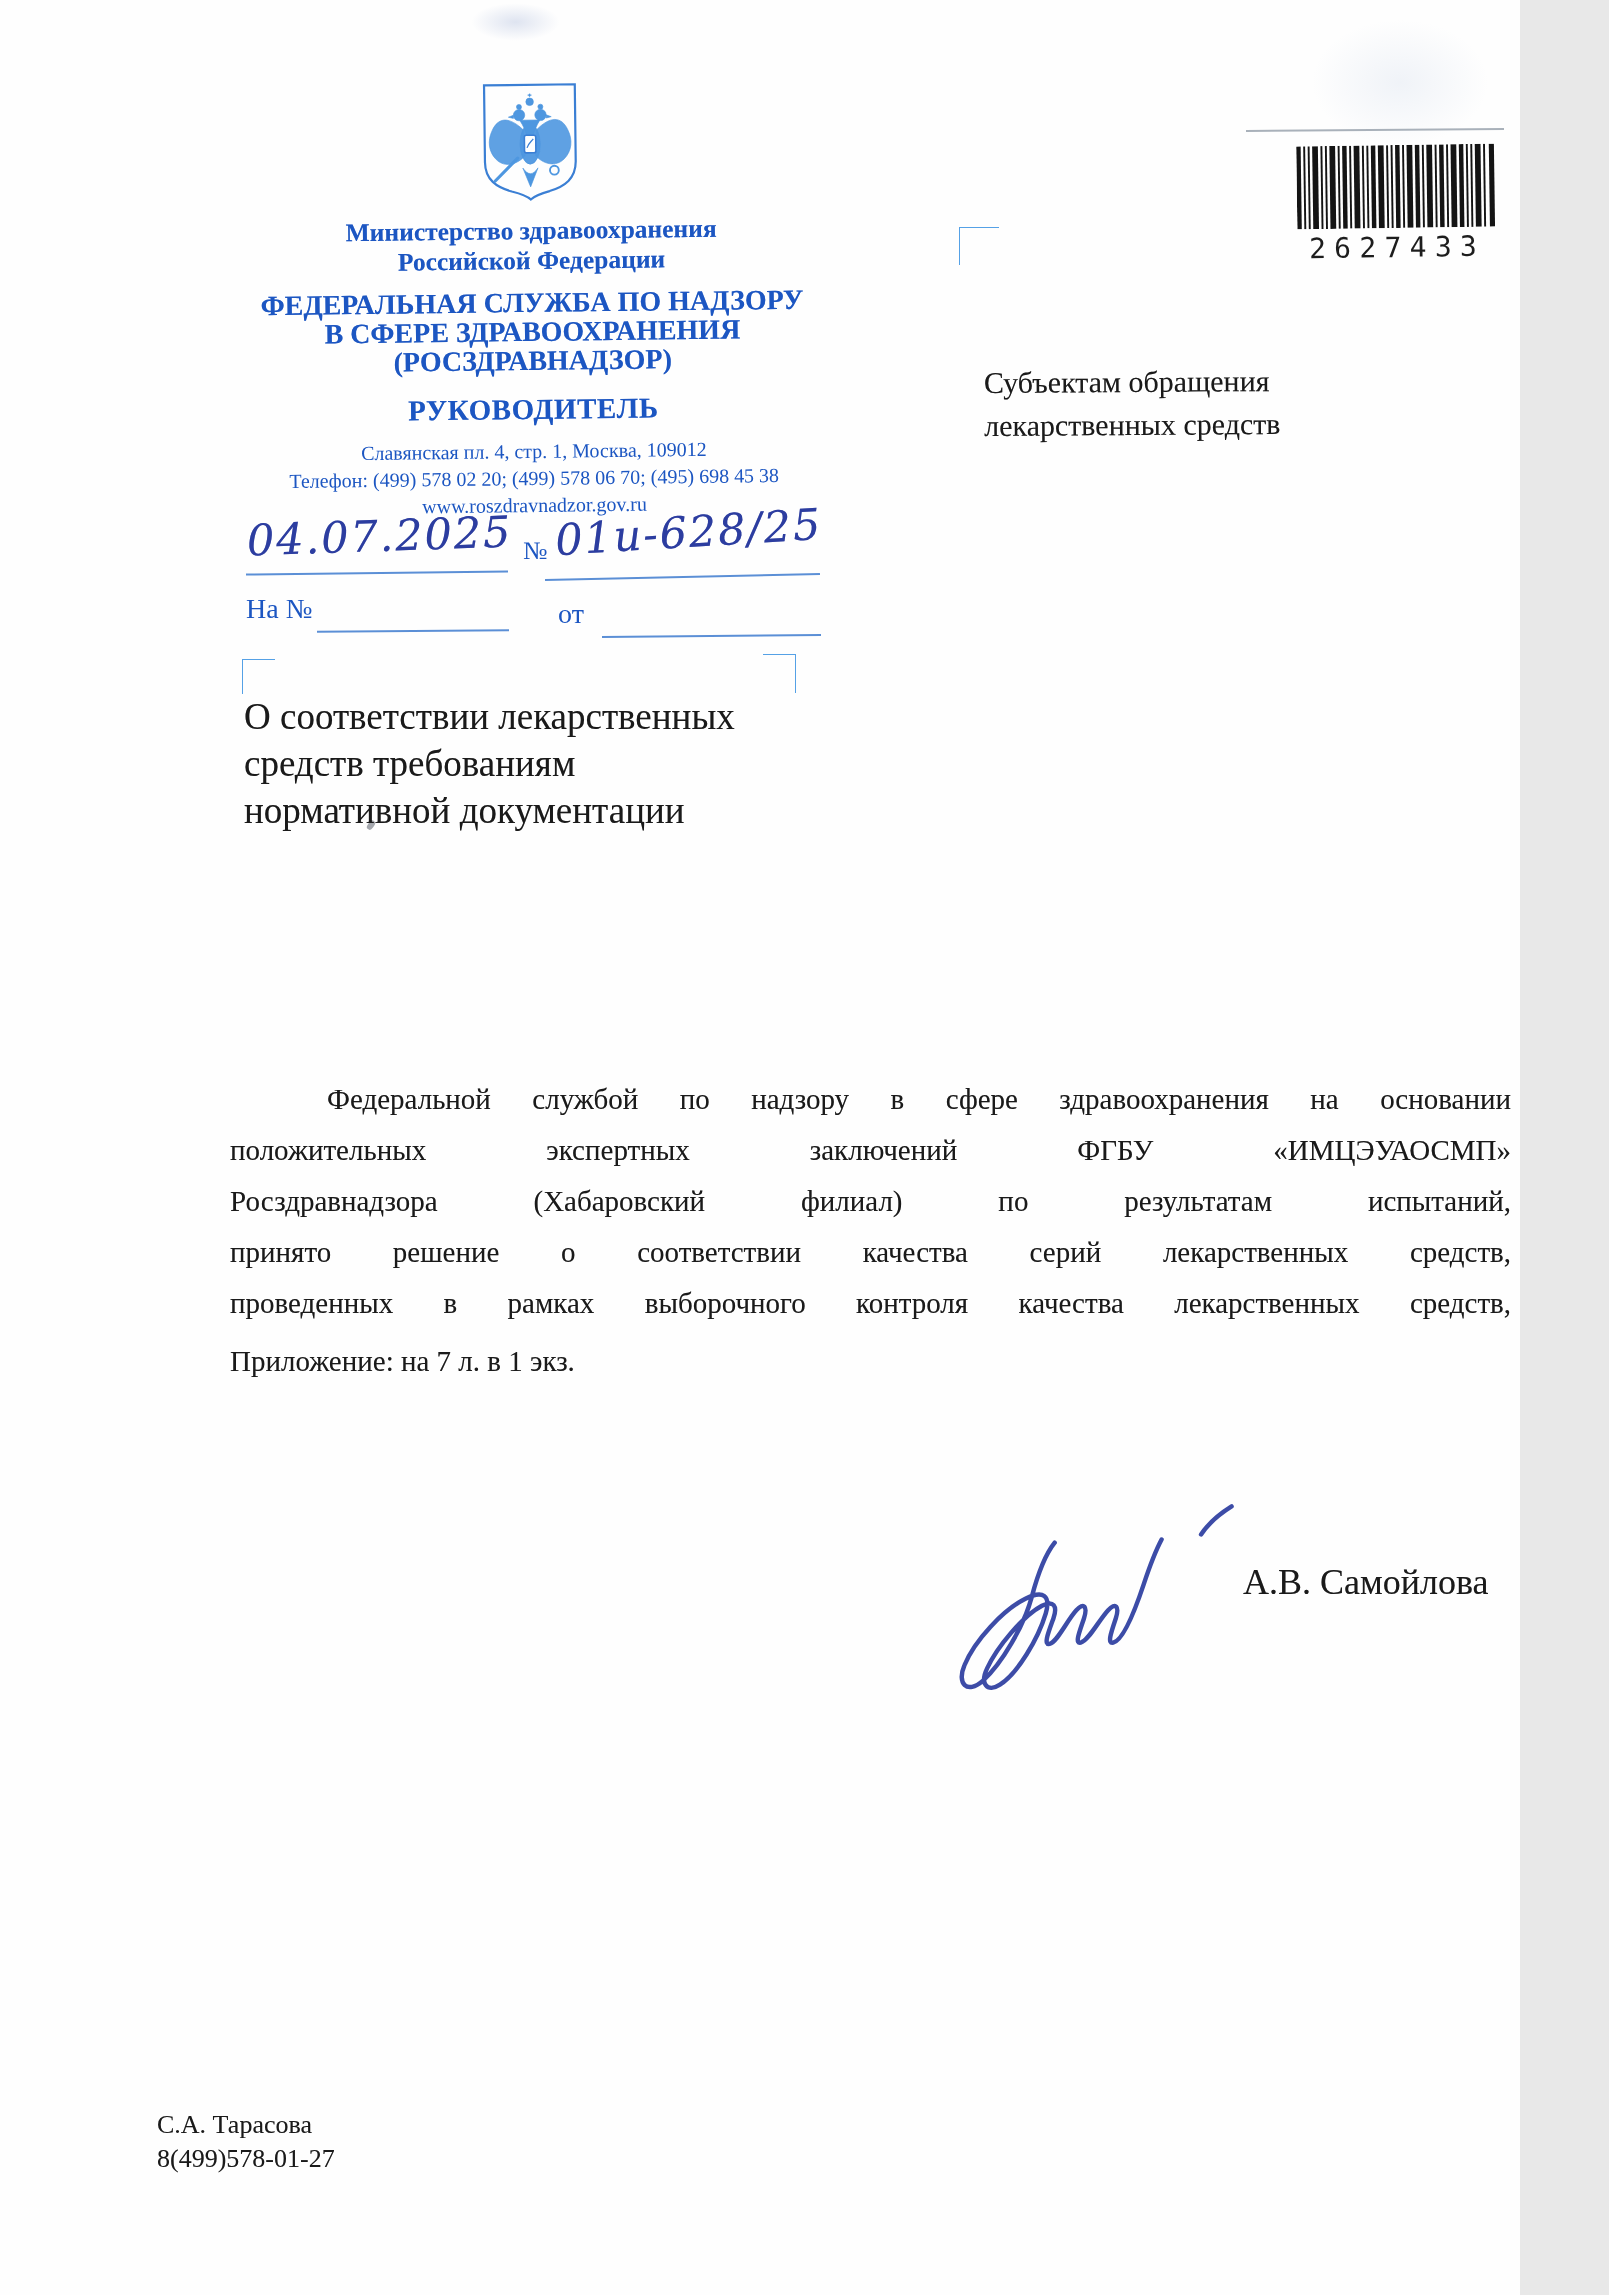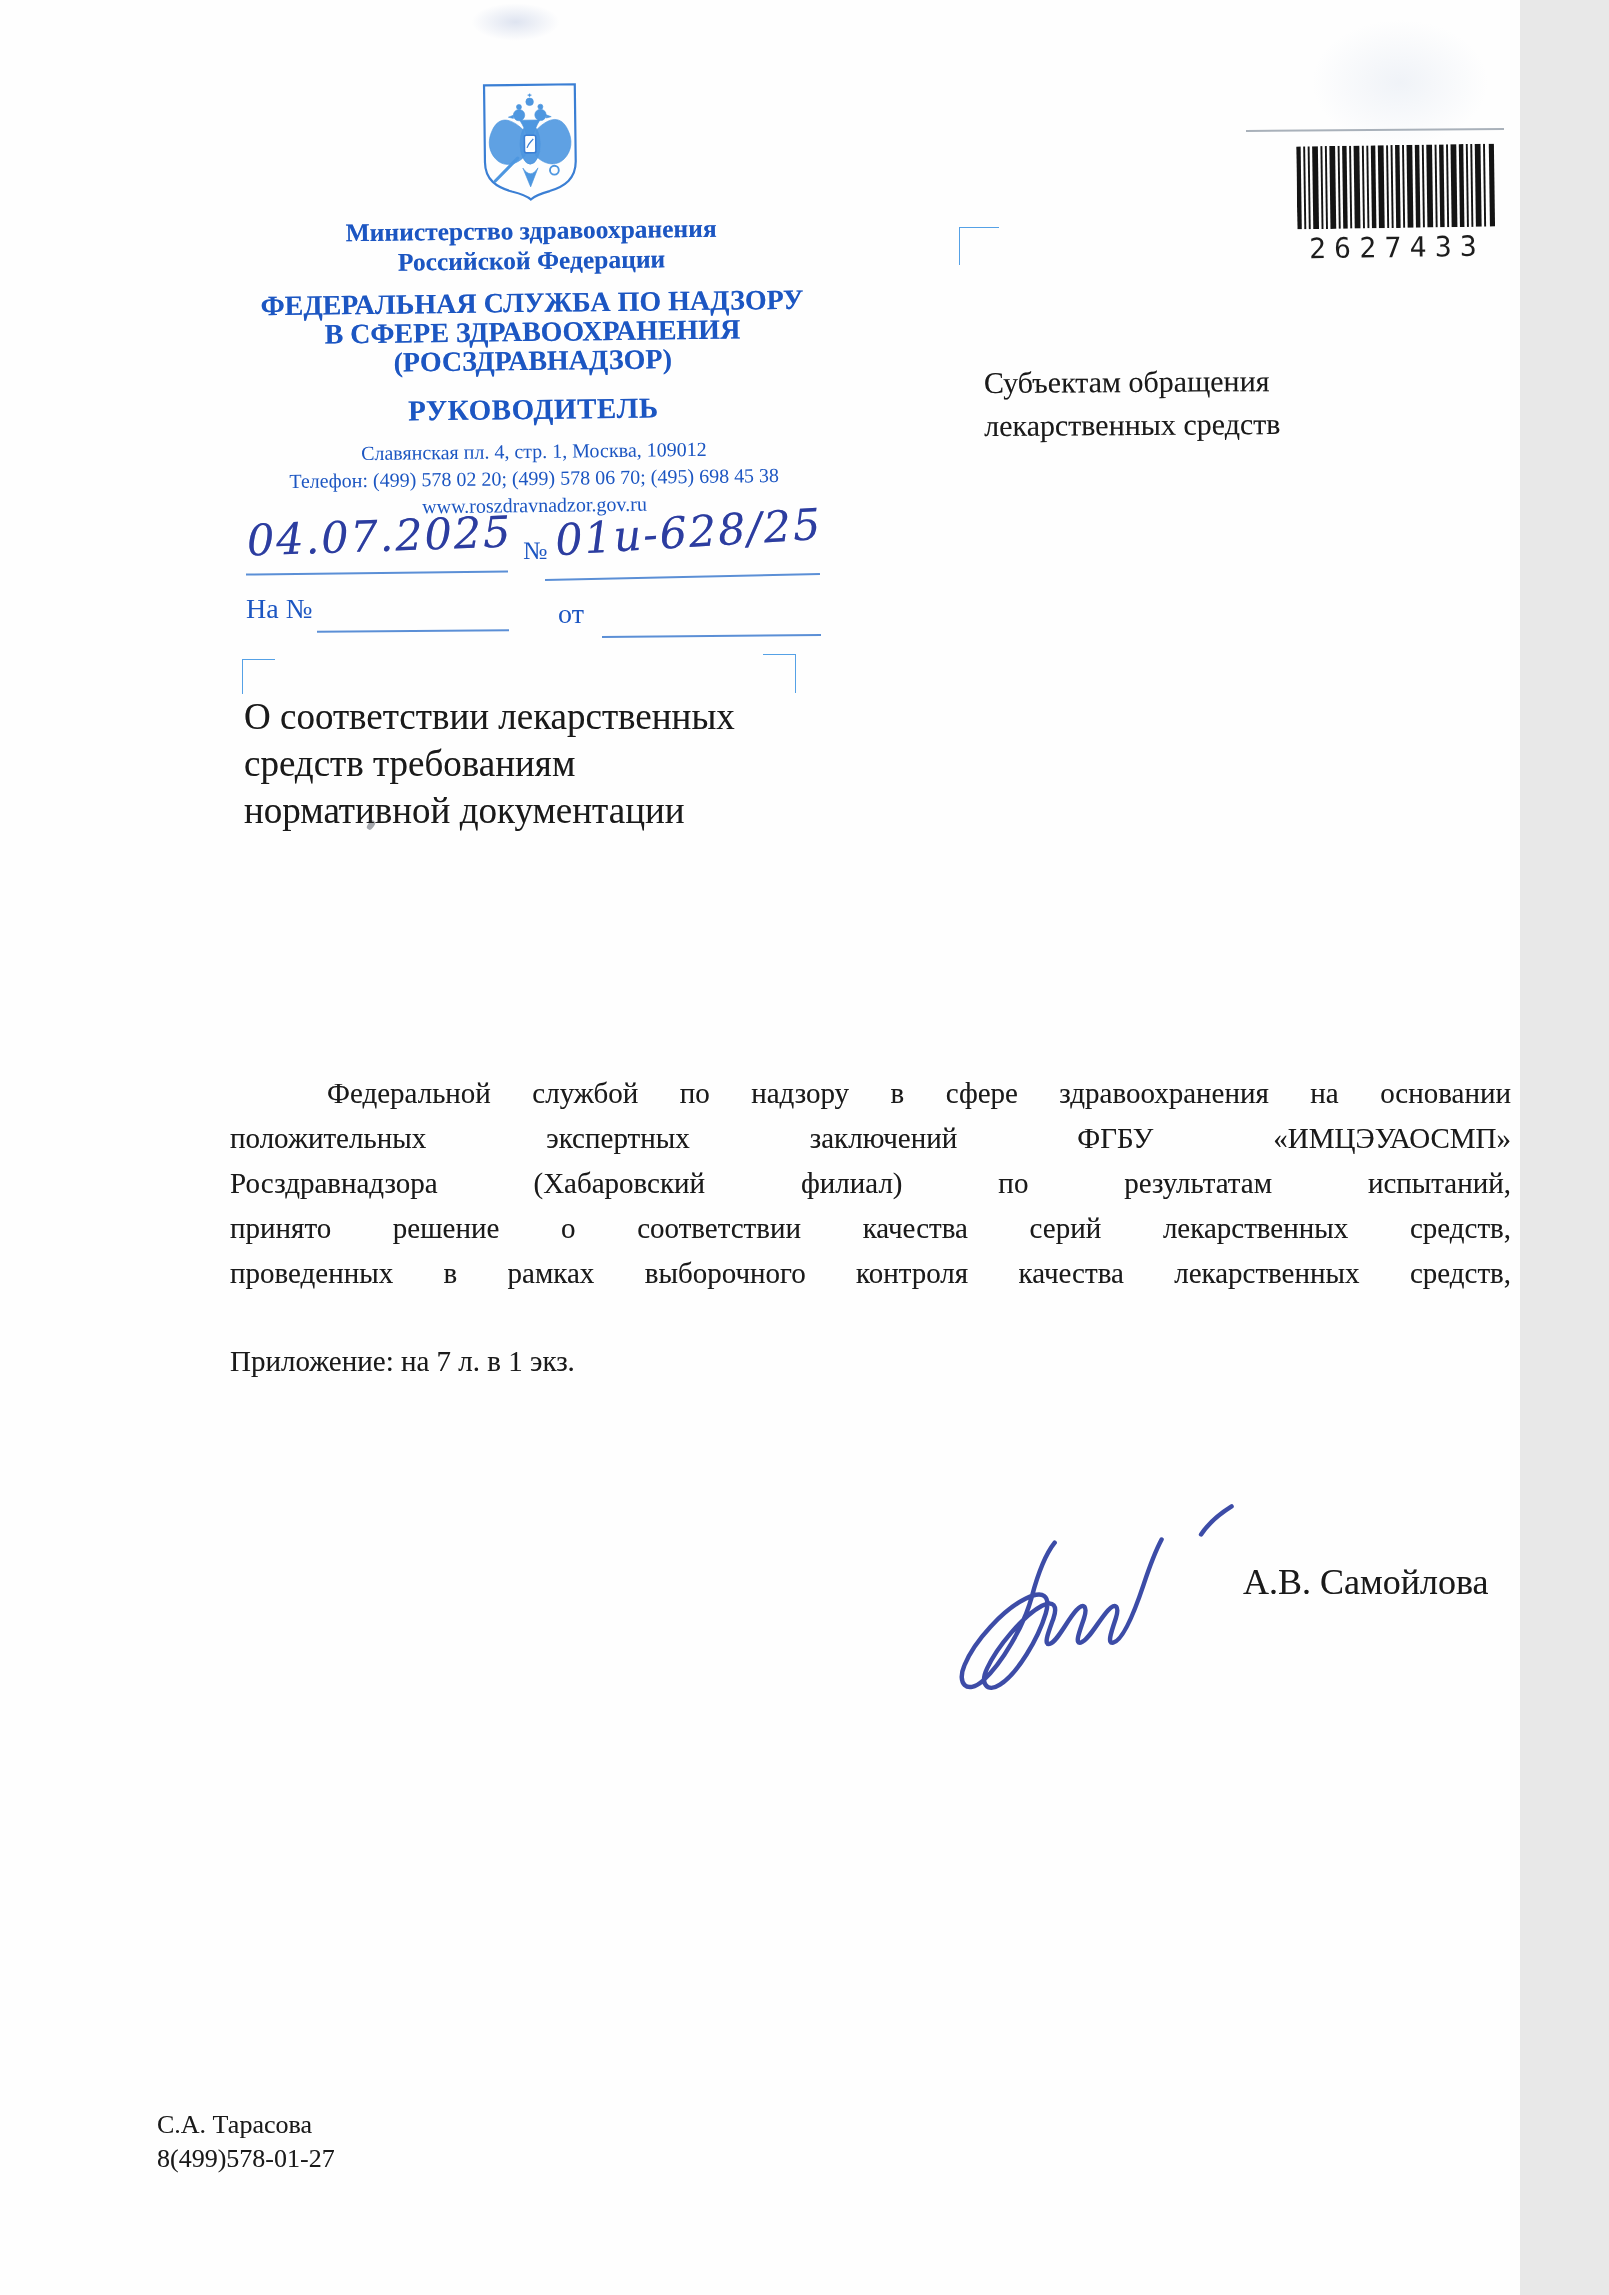--- a/index.html
+++ b/index.html
@@ -47,21 +47,21 @@
   .corner{border:0 solid var(--bracket-blue,#55a1e6);}
   .corner.tl{border-top-width:1.9px;border-left-width:1.9px;}
   .corner.tr{border-top-width:1.9px;border-right-width:1.9px;}
   
   .recipient{left:984px;top:360px;font-size:30px;line-height:43px;transform:rotate(-0.4deg);
     text-shadow:0 0 0.6px rgba(0,0,0,.35);}
   .subject{left:244px;top:693px;font-size:37px;line-height:47px;
     text-shadow:0 0 0.6px rgba(0,0,0,.35);}
   .body-text{left:230px;top:1071px;width:1281px;font-size:29px;line-height:45px;
     text-shadow:0 0 0.6px rgba(0,0,0,.35);}
-  .body-text .jline{text-align:justify;text-align-last:justify;}
+  .body-text .jline{text-align:justify;text-align-last:justify;margin-top:6px;}
   .body-text .jline.first{padding-left:97px;}
   .body-text .jline.last{text-align-last:left;}
   .attachment{left:230px;top:1345px;font-size:29px;text-shadow:0 0 0.6px rgba(0,0,0,.3);}
   .sig-name{left:1243px;top:1561px;font-size:36px;white-space:nowrap;
     text-shadow:0 0 0.6px rgba(0,0,0,.35);}
   .footer{left:157px;top:2108px;font-size:26px;line-height:34px;
     text-shadow:0 0 0.6px rgba(0,0,0,.25);}
   
   .smudge{border-radius:50%;}
   .smudge.a{left:471px;top:3.2px;width:89px;height:38px;

